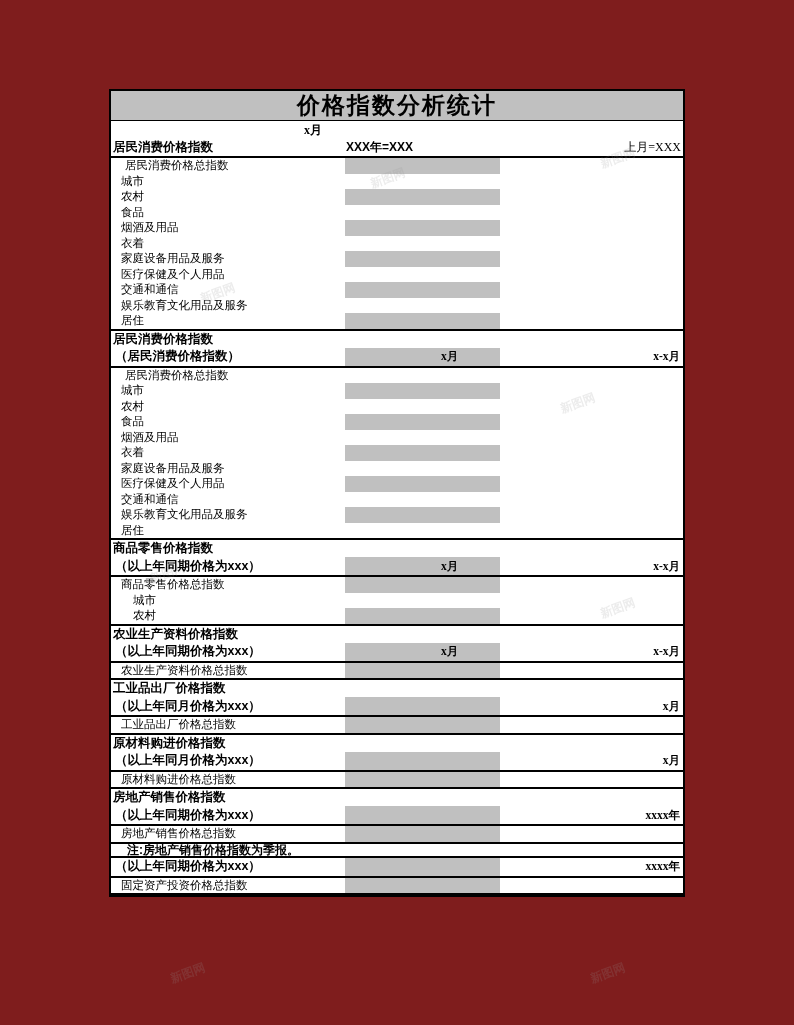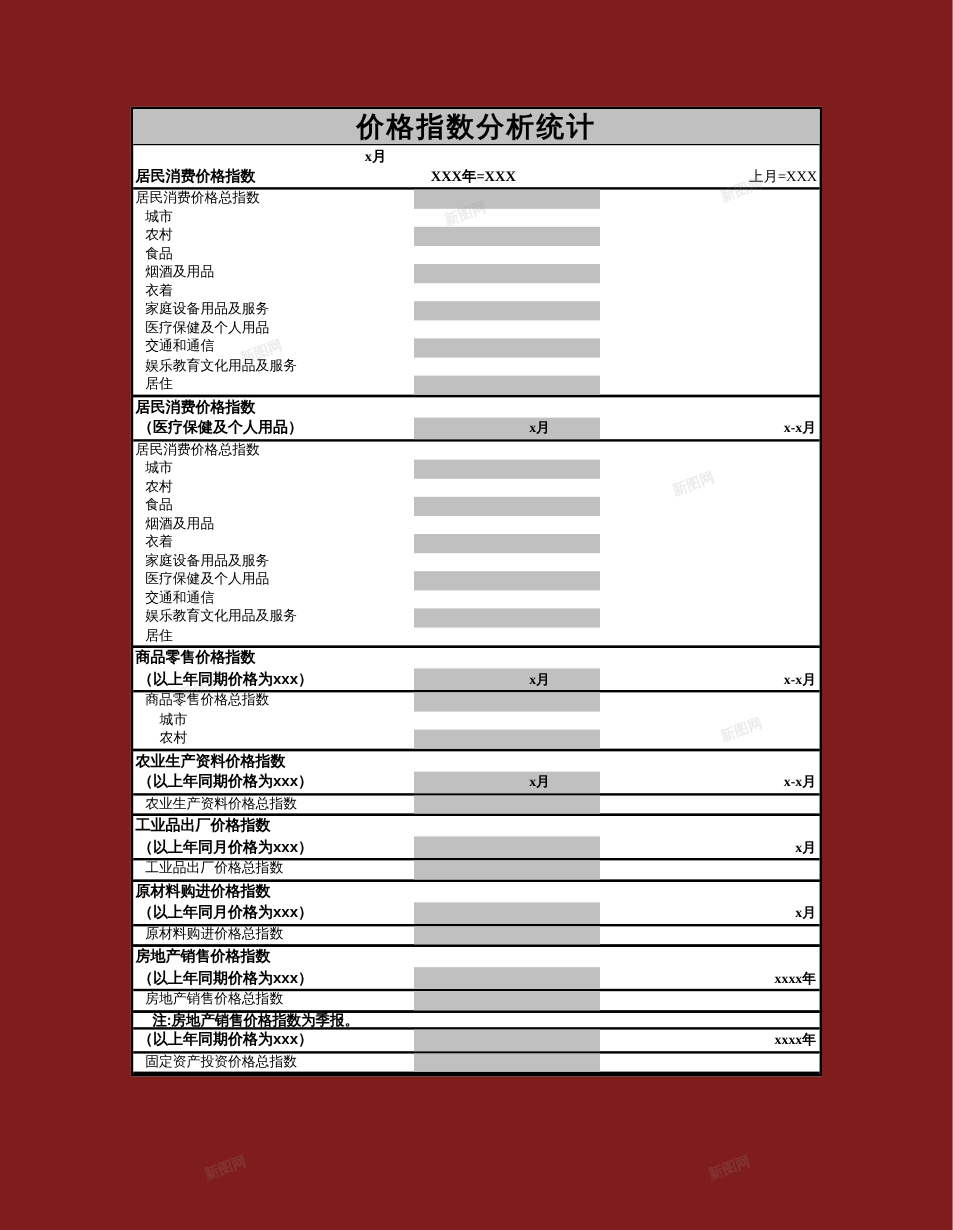--- a/index.html
+++ b/index.html
@@ -45,21 +45,21 @@
   }
 
   .label {
     position: relative;
     z-index: 2;
     font-size: 11.5px;
     color: #000;
     white-space: nowrap;
     line-height: 1;
   }
-  .ind0 { padding-left: 2px; }
+  .ind0 { padding-left: 14px; }
   .ind1 { padding-left: 10px; }
   .ind2 { padding-left: 22px; }
 
   
   .title-row {
     height: 30px;
     background: #c0c0c0;
     display: flex;
     align-items: center;
     justify-content: center;
@@ -95,24 +95,24 @@
     display: flex;
     align-items: center;
   }
   .hdr-line2 .h-left {
     font-size: 12.5px;
     font-weight: bold;
     padding-left: 2px;
   }
   .hdr-line2 .h-mid {
     position: absolute;
-    left: 248px;
+    left: 235px;
     font-size: 12px;
     font-weight: bold;
-    font-family: Liberation Serif, serif;
+    font-family: Liberation Sans, sans-serif;
   }
   .hdr-line2 .h-right {
     position: absolute;
     right: 2px;
     font-size: 12px;
     font-weight: normal;
     font-family: "Liberation Serif", "DejaVu Serif", serif;
   }
 
   
@@ -248,21 +248,21 @@
           </div>
           <div class="row">
             <div class="gray"></div>
             <span class="label ind1">居住</span>
           </div>
         </div>
         <div class="sec">
           <div class="sec-t">居民消费价格指数</div>
           <div class="sec-p">
             <div class="gray"></div>
-            <span class="sp-left">（医疗保健及个人用品）</span>
+            <span class="sp-left">（居民消费价格指数）</span>
             <span class="sp-mid">x月</span>
             <span class="sp-right">x-x月</span>
           </div>
         </div>
         <div class="grp">
           <div class="row">
             <span class="label ind0">居民消费价格总指数</span>
           </div>
           <div class="row">
             <div class="gray"></div>

